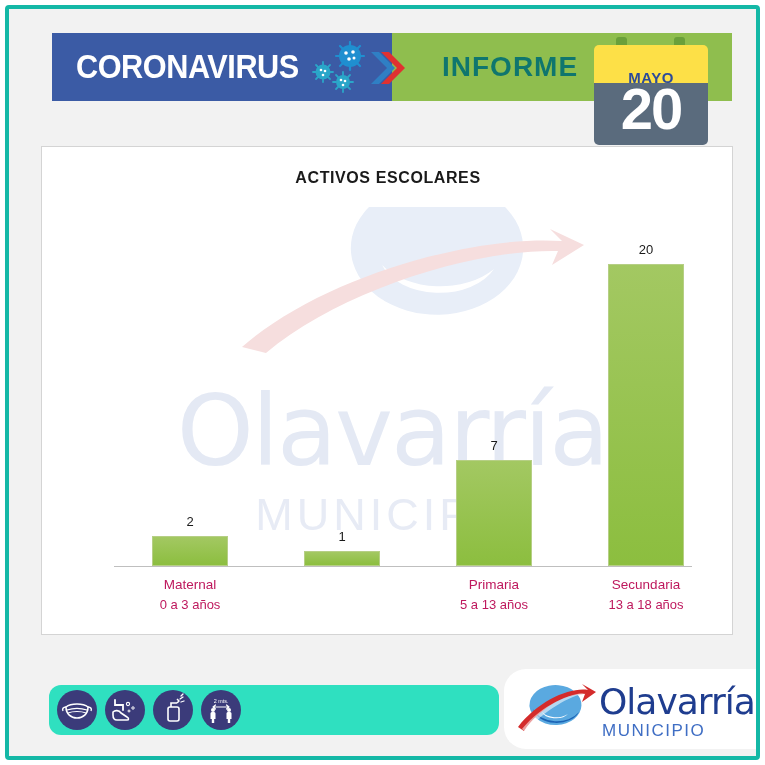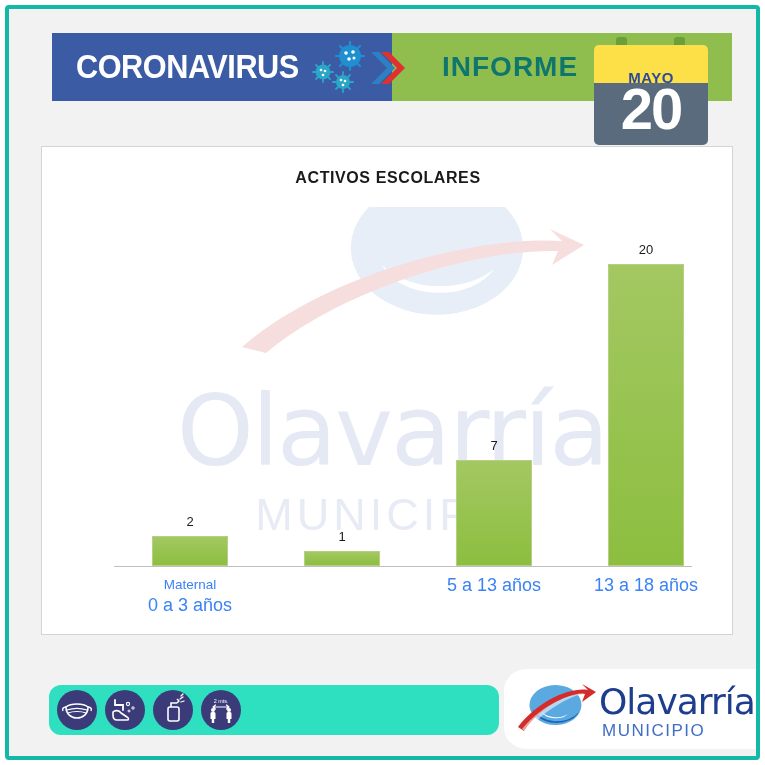--- a/index.html
+++ b/index.html
@@ -204,24 +204,24 @@
   .xlabels{
     position:absolute;
     left:72px;top:428px;
     width:608px;
     display:flex;
   }
   .xlabel{
     width:152px;
     text-align:center;
     font-size:13.5px;
-    color:#3b82f6;
+    color:#be185d;
     line-height:20px;
   }
-  .xlabel .sub{font-size:18px;}
+  .xlabel .sub{font-size:13px;}
 
   
   .footer-bar{
     position:absolute;
     left:40px;top:676px;
     width:450px;height:50px;
     background:#2fe0c0;
     border-radius:12px;
   }
   .pico{
@@ -384,23 +384,25 @@
     </div>
 
     <div class="xlabels">
       <div class="xlabel">
         <div>Maternal</div>
         <div class="sub">0 a 3 años</div>
       </div>
       <div class="xlabel">
       </div>
       <div class="xlabel">
+        <div>Primaria</div>
         <div class="sub">5 a 13 años</div>
       </div>
       <div class="xlabel">
+        <div>Secundaria</div>
         <div class="sub">13 a 18 años</div>
       </div>
     </div>
   </div>
 
   <div class="footer-bar">
 
     <div class="pico" style="left:8px;">
       <svg width="40" height="40" viewBox="0 0 40 40">
         <path d="M9 17 C14 13 26 13 31 17 C31 24 26 28 20 28 C14 28 9 24 9 17 Z" fill="none" stroke="#ffffff" stroke-width="1.6"></path>

